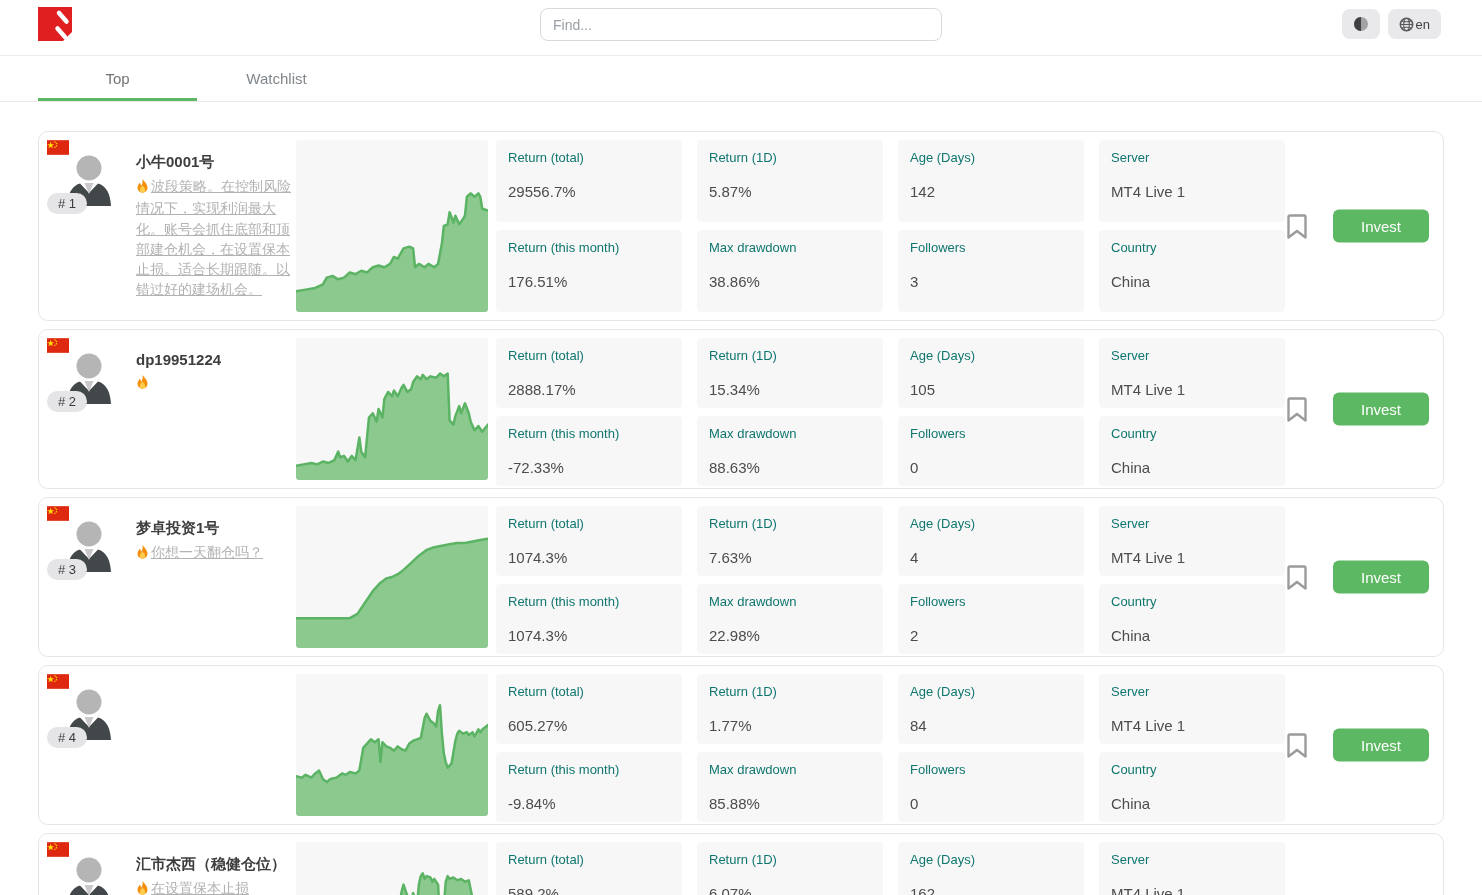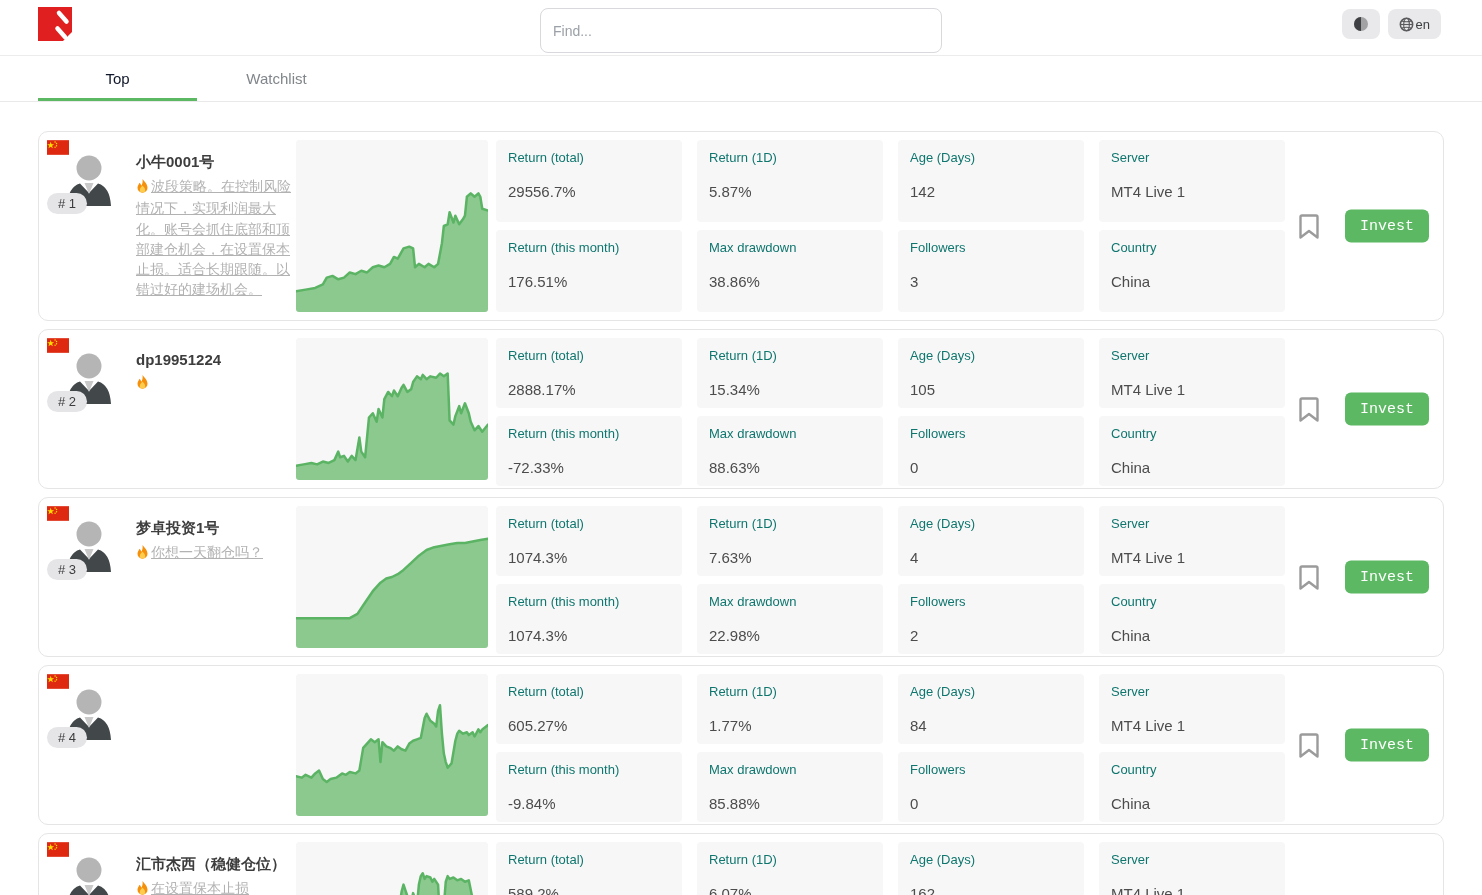--- a/index.html
+++ b/index.html
@@ -4,34 +4,34 @@
 <style>
   * { box-sizing: border-box; margin: 0; padding: 0; }
   html,body { width:1482px; height:895px; overflow:hidden; background:#fff;
     font-family:"Liberation Sans", sans-serif; }
   .page { position:relative; width:1482px; height:895px; background:#fff; }
 
   
   .header { position:relative; height:56px; border-bottom:1px solid #ececec; }
   .logo { position:absolute; left:38px; top:7px; width:34px; height:34px; cursor:pointer; }
   .search { position:absolute; left:50%; transform:translateX(-50%); top:8px;
-    width:402px; height:45px; border:1px solid #d8d8dd; border-radius:8px;
+    width:402px; height:33px; border:1px solid #d8d8dd; border-radius:8px;
     padding:0 12px; font-size:14px; color:#444; outline:none; background:#fff; }
   .search::placeholder { color:#9aa0a6; }
   .header-right { position:absolute; right:41px; top:9px; display:flex; gap:8px; }
   .hbtn { height:30px; border:none; border-radius:8px; background:#e9e9eb; color:#3c4043;
     display:flex; align-items:center; gap:2px; padding:0 11px; font-size:13px;
     font-family:inherit; cursor:pointer; }
 
   
   .tabs { display:flex; margin-left:38px; border-bottom:0; }
   .tabs-wrap { border-bottom:1px solid #e9e9e9; }
   .tab { width:159px; text-align:center; padding:14px 0 11px; font-size:15px;
     color:#80868b; cursor:pointer; border-bottom:3px solid transparent; }
-  .tab.active { color:#0f172a; border-bottom-color:var(--green,#5cb85c); }
+  .tab.active { color:#737373; border-bottom-color:var(--green,#5cb85c); }
 
   
   .cards { margin:29px 38px 0; }
   .card { position:relative; width:1406px; height:160px; background:#fff;
     border:1px solid #e5e5e5; border-radius:10px; margin-bottom:8px; }
   .card.tall { height:190px; }
 
   .flag { position:absolute; left:8px; top:8px; width:22px; height:15px; }
   .avatar { position:absolute; left:22px; top:22px; width:56px; height:52px; }
   .rank { position:absolute; left:-14px; bottom:-8px; background:#e5e5e8; color:#3c3c3c;
@@ -51,22 +51,22 @@
   .stats { position:absolute; left:457px; top:8px; bottom:8px; width:790px;
     display:grid; grid-template-columns:repeat(4,186px); grid-template-rows:1fr 1fr;
     column-gap:15px; row-gap:8px; }
   .cell { background:#f7f7f8; border-radius:4px; padding:10px 12px; }
   .lbl { font-size:13px; color:#0f766e; }
   .val { font-size:15px; color:#4c4c4c; margin-top:18px; }
 
   .actions { position:absolute; right:14px; top:50%; transform:translateY(-50%);
     display:flex; align-items:center; gap:26px; }
   .bookmark { cursor:pointer; display:flex; }
-  .invest { width:84px; height:33px; background:var(--green,#5cb85c); color:#fff;
-    border:none; border-radius:6px; font-size:15px; font-family:Liberation Mono, monospace; cursor:pointer; }
+  .invest { width:96px; height:33px; background:var(--green,#5cb85c); color:#fff;
+    border:none; border-radius:6px; font-size:15px; font-family:Liberation Sans, sans-serif; cursor:pointer; }
 </style>
 </head>
 <body>
 
 <div class="page">
 
   <header class="header">
     <div class="logo">
       <svg viewBox="0 0 34 34" width="34" height="34">
         <rect x="0" y="0" width="34" height="34" fill="#e02020"></rect>

